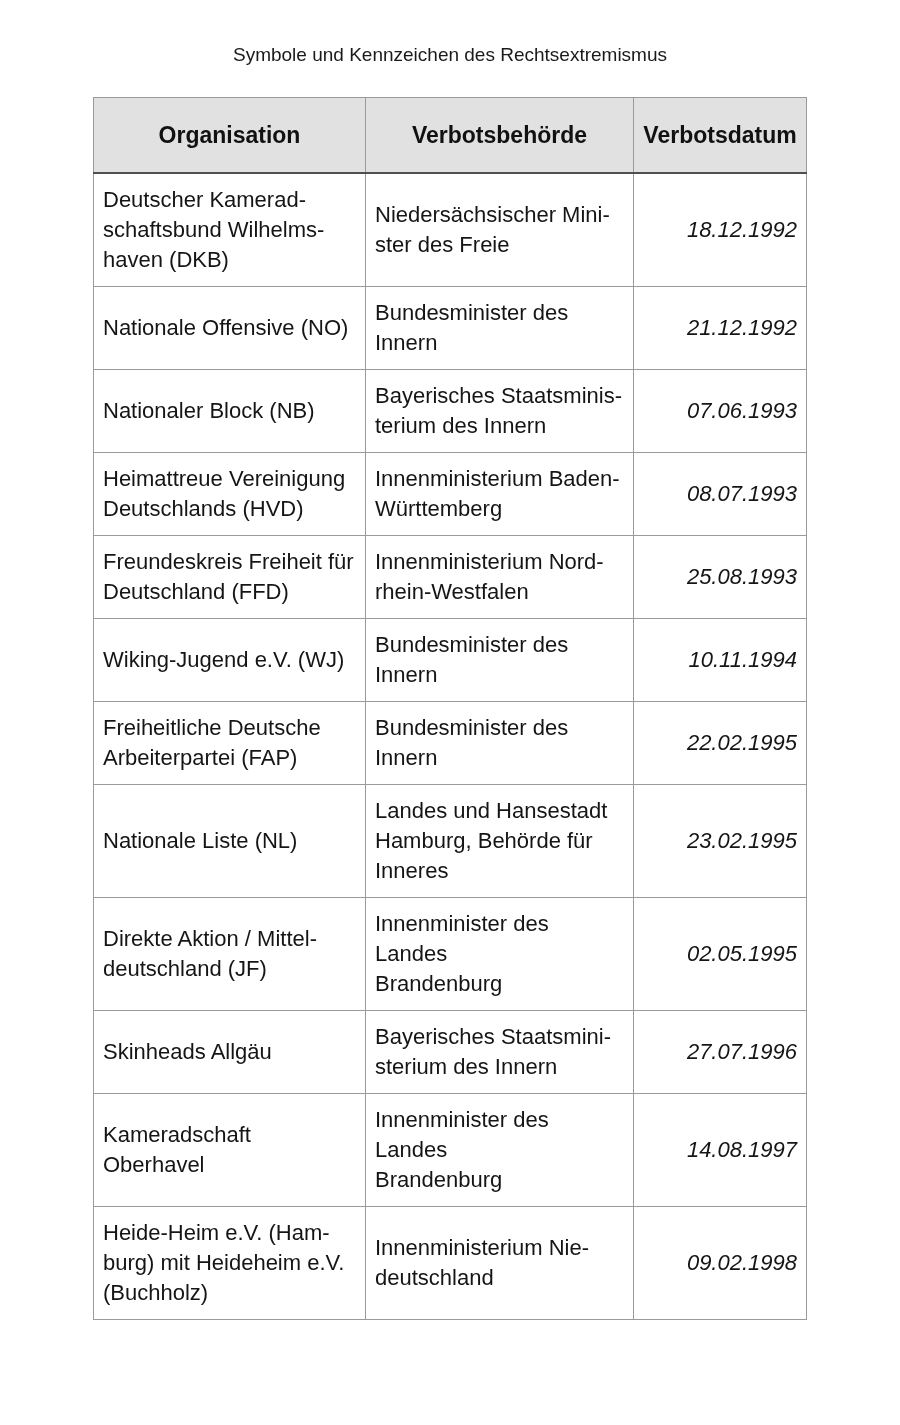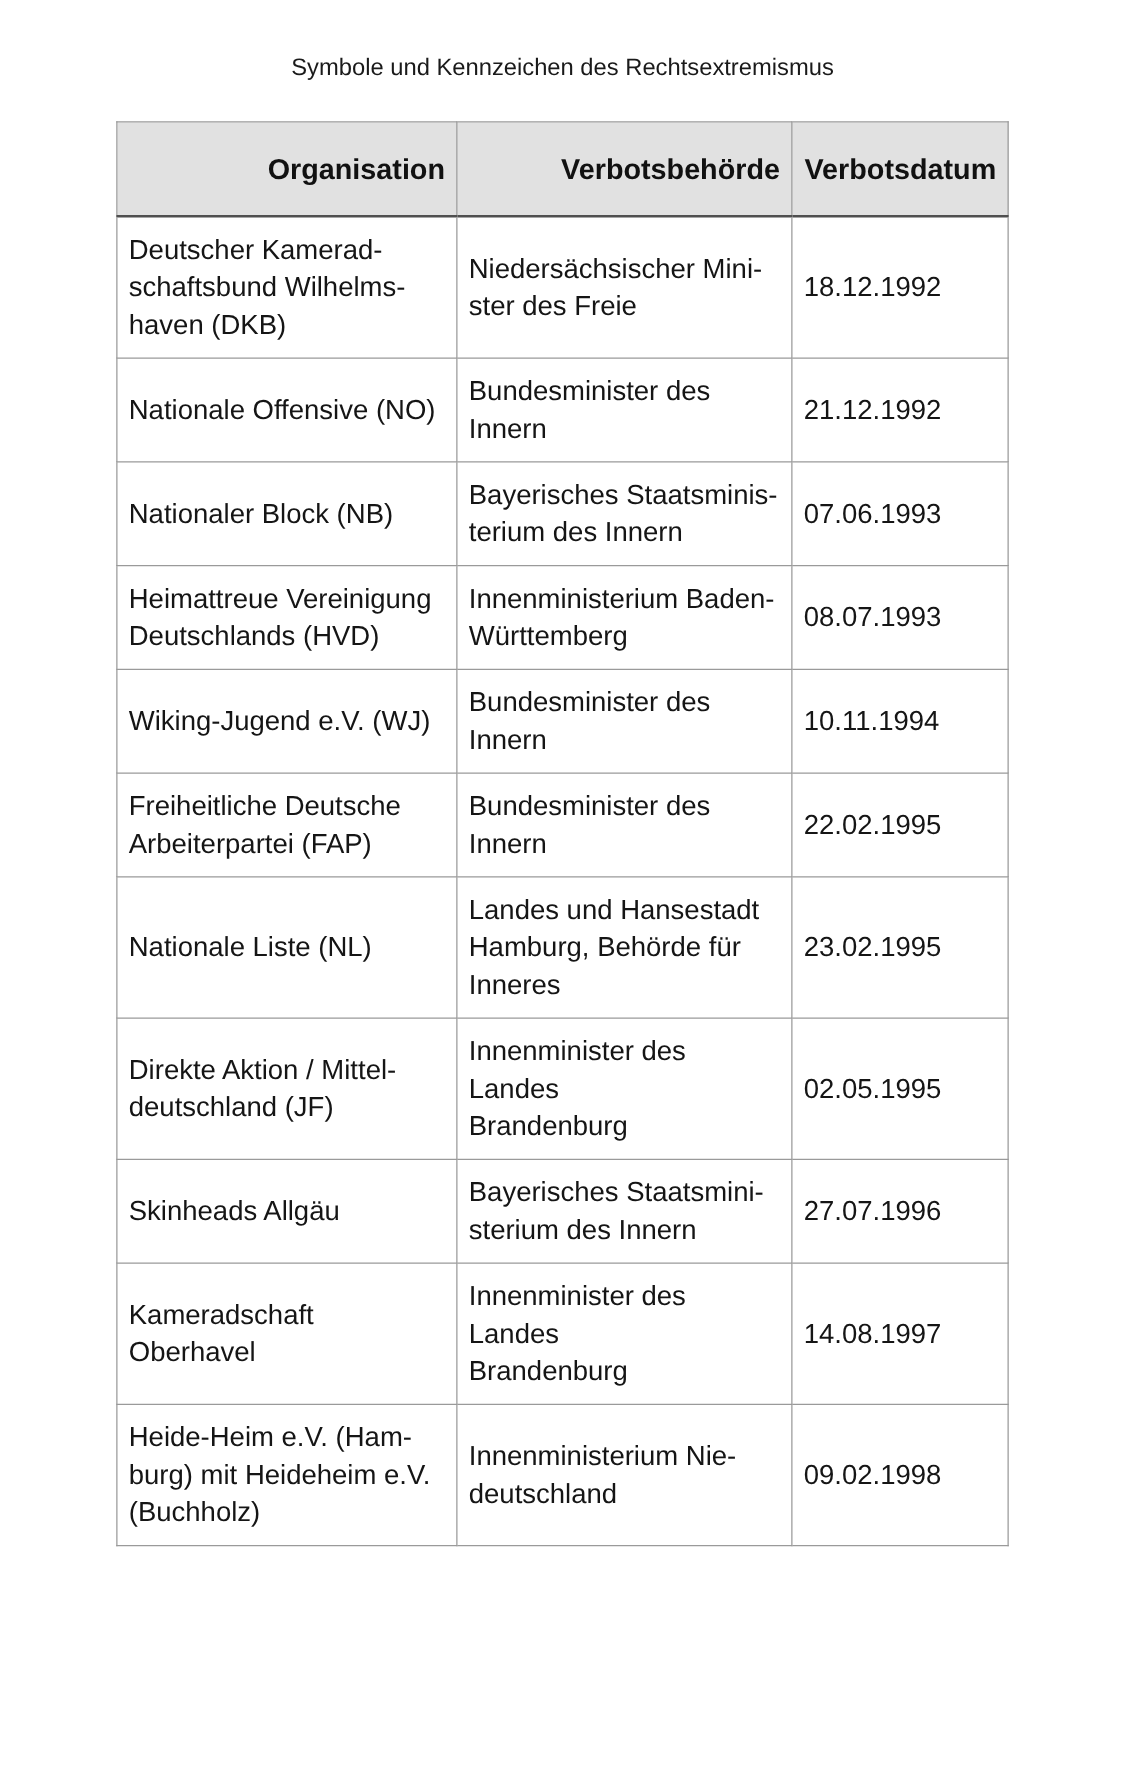--- a/index.html
+++ b/index.html
@@ -37,37 +37,38 @@
   col.c-org  { width: 272px; }
   col.c-auth { width: 268px; }
   col.c-date { width: 173px; }
   .ban-table th {
     background: #e1e1e1;
     border: 1px solid #9a9a9a;
     border-bottom: 2px solid #4f4f4f;
     height: 74px;
     font-size: 23px;
     font-weight: bold;
-    text-align: right;
+    text-align: center;
     vertical-align: middle;
     padding: 0 9px;
     color: #111111;
   }
   .ban-table td {
     border: 1px solid #9a9a9a;
     font-size: 22px;
     line-height: 30px;
     padding: 11px 9px;
     vertical-align: middle;
     white-space: pre-line;
     color: #151515;
   }
   .ban-table td.date-cell {
-    text-align: left;
+    text-align: right;
     white-space: normal;
+    font-style: italic;
   }
 </style>
 </head>
 <body>
 
 <div class="page">
 
   <div class="running-head">Symbole und Kennzeichen des Rechtsextremismus</div>
 
   <table class="ban-table">
@@ -103,20 +104,27 @@
         <td>Bayerisches Staatsminis-
 terium des Innern</td>
         <td class="date-cell">07.06.1993</td>
       </tr>
       <tr>
         <td>Heimattreue Vereinigung
 Deutschlands (HVD)</td>
         <td>Innenministerium Baden-
 Württemberg</td>
         <td class="date-cell">08.07.1993</td>
+      </tr>
+      <tr>
+        <td>Freundeskreis Freiheit für
+Deutschland (FFD)</td>
+        <td>Innenministerium Nord-
+rhein-Westfalen</td>
+        <td class="date-cell">25.08.1993</td>
       </tr>
       <tr>
         <td>Wiking-Jugend e.V. (WJ)</td>
         <td>Bundesminister des
 Innern</td>
         <td class="date-cell">10.11.1994</td>
       </tr>
       <tr>
         <td>Freiheitliche Deutsche
 Arbeiterpartei (FAP)</td>

